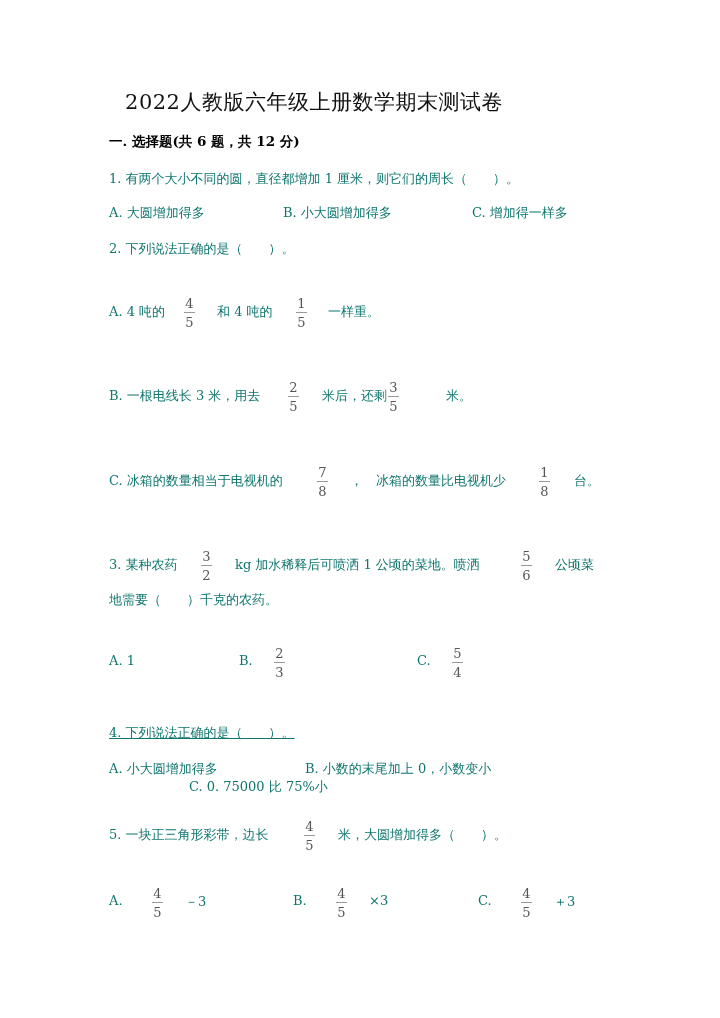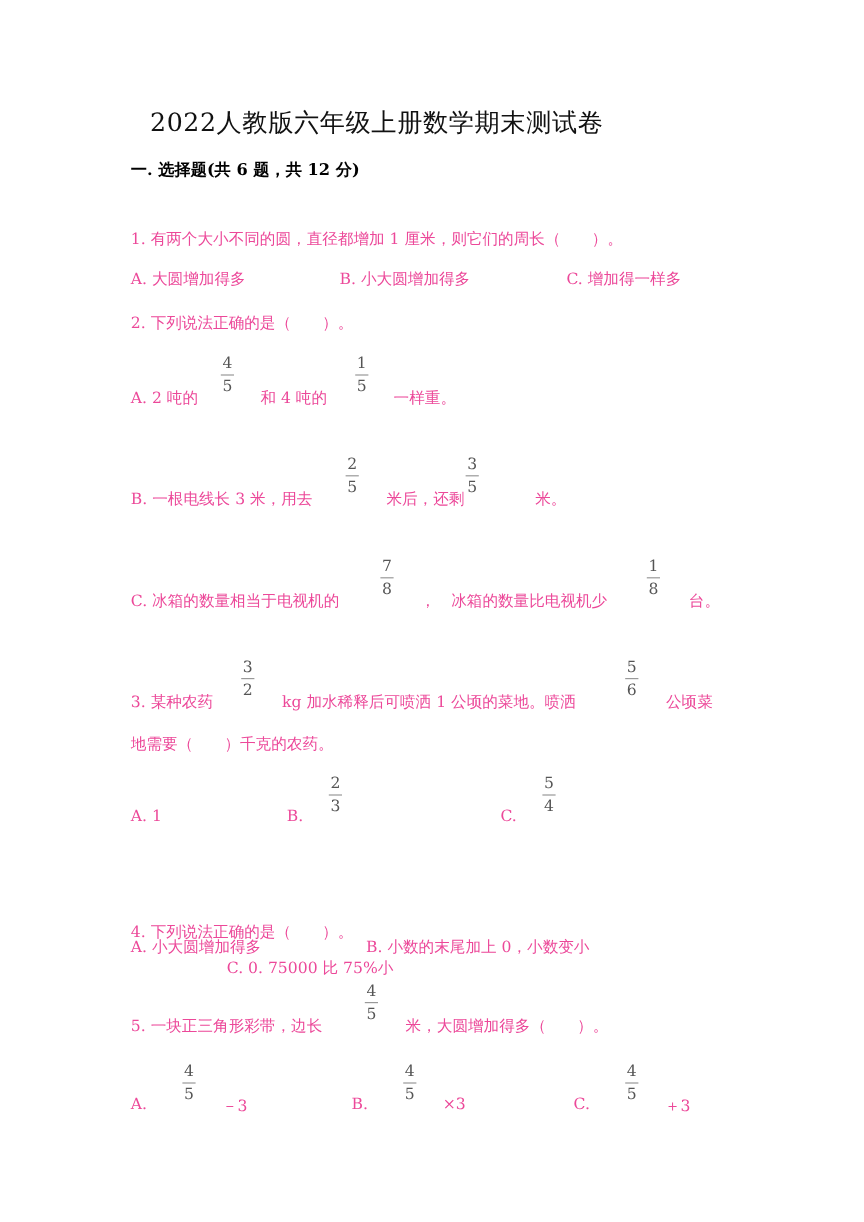--- a/index.html
+++ b/index.html
@@ -9,21 +9,21 @@
       color: #222222;
     }
     .abs { position: absolute; white-space: nowrap; }
     .title {
       left: 0; width: 628px; top: 88px; text-align: center;
       font-size: 21px; color: #111; letter-spacing: 0.5px;
     }
     .section {
       left: 109px; top: 133px; font-size: 13.5px; font-weight: bold; color: #000000;
     }
-    .t { font-size: 13px; color: #ec4899; margin-top: 20px; }
+    .t { font-size: 13px; color: #0f766e; }
     .frac {
       position: absolute; display: inline-flex; flex-direction: column; align-items: center;
       font-family: "DejaVu Serif", "Liberation Serif", serif;
       font-size: 13px; color: #555; line-height: 15px;
     }
     .frac .num { padding: 0 1px; }
     .frac .bar { width: 11px; height: 1px; background: #999; margin: 1px 0 2px 0; }
   </style>
 </head>
 <body>
@@ -35,21 +35,21 @@
   <div class="abs t" style="left:109px; top:170px;">1. 有两个大小不同的圆，直径都增加 1 厘米，则它们的周长（　　）。</div>
   <div class="abs t" style="left:109px; top:204px;">A. 大圆增加得多</div>
   <div class="abs t" style="left:283px; top:204px;">B. 小大圆增加得多</div>
   <div class="abs t" style="left:472px; top:204px;">C. 增加得一样多</div>
 </div>
 
 <div>
   <div class="abs t" style="left:109px; top:240px;">2. 下列说法正确的是（　　）。</div>
 
   <div>
-    <div class="abs t" style="left:109px; top:303px;">A. 2 吨的</div>
+    <div class="abs t" style="left:109px; top:303px;">A. 4 吨的</div>
     <div class="frac" style="left:184px; top:296px;">
       <span class="num">4</span>
       <span class="bar"></span>
       <span class="num">5</span>
     </div>
     <div class="abs t" style="left:217px; top:303px;">和 4 吨的</div>
     <div class="frac" style="left:296px; top:296px;">
       <span class="num">1</span>
       <span class="bar"></span>
       <span class="num">5</span>
@@ -119,21 +119,21 @@
     <div class="abs t" style="left:417px; top:653px;">C.</div>
     <div class="frac" style="left:452px; top:646px;">
       <span class="num">5</span>
       <span class="bar"></span>
       <span class="num">4</span>
     </div>
   </div>
 </div>
 
 <div>
-  <div class="abs t" style="left:109px; top:748px;">4. 下列说法正确的是（　　）。</div>
+  <div class="abs t" style="left:109px; top:724px;text-decoration:underline;">4. 下列说法正确的是（　　）。</div>
   <div class="abs t" style="left:109px; top:760px;">A. 小大圆增加得多</div>
   <div class="abs t" style="left:305px; top:760px;">B. 小数的末尾加上 0，小数变小</div>
   <div class="abs t" style="left:189px; top:778px;">C. 0. 75000 比 75%小</div>
 </div>
 
 <div>
   <div class="abs t" style="left:109px; top:826px;">5. 一块正三角形彩带，边长</div>
   <div class="frac" style="left:304px; top:819px;">
     <span class="num">4</span>
     <span class="bar"></span>

